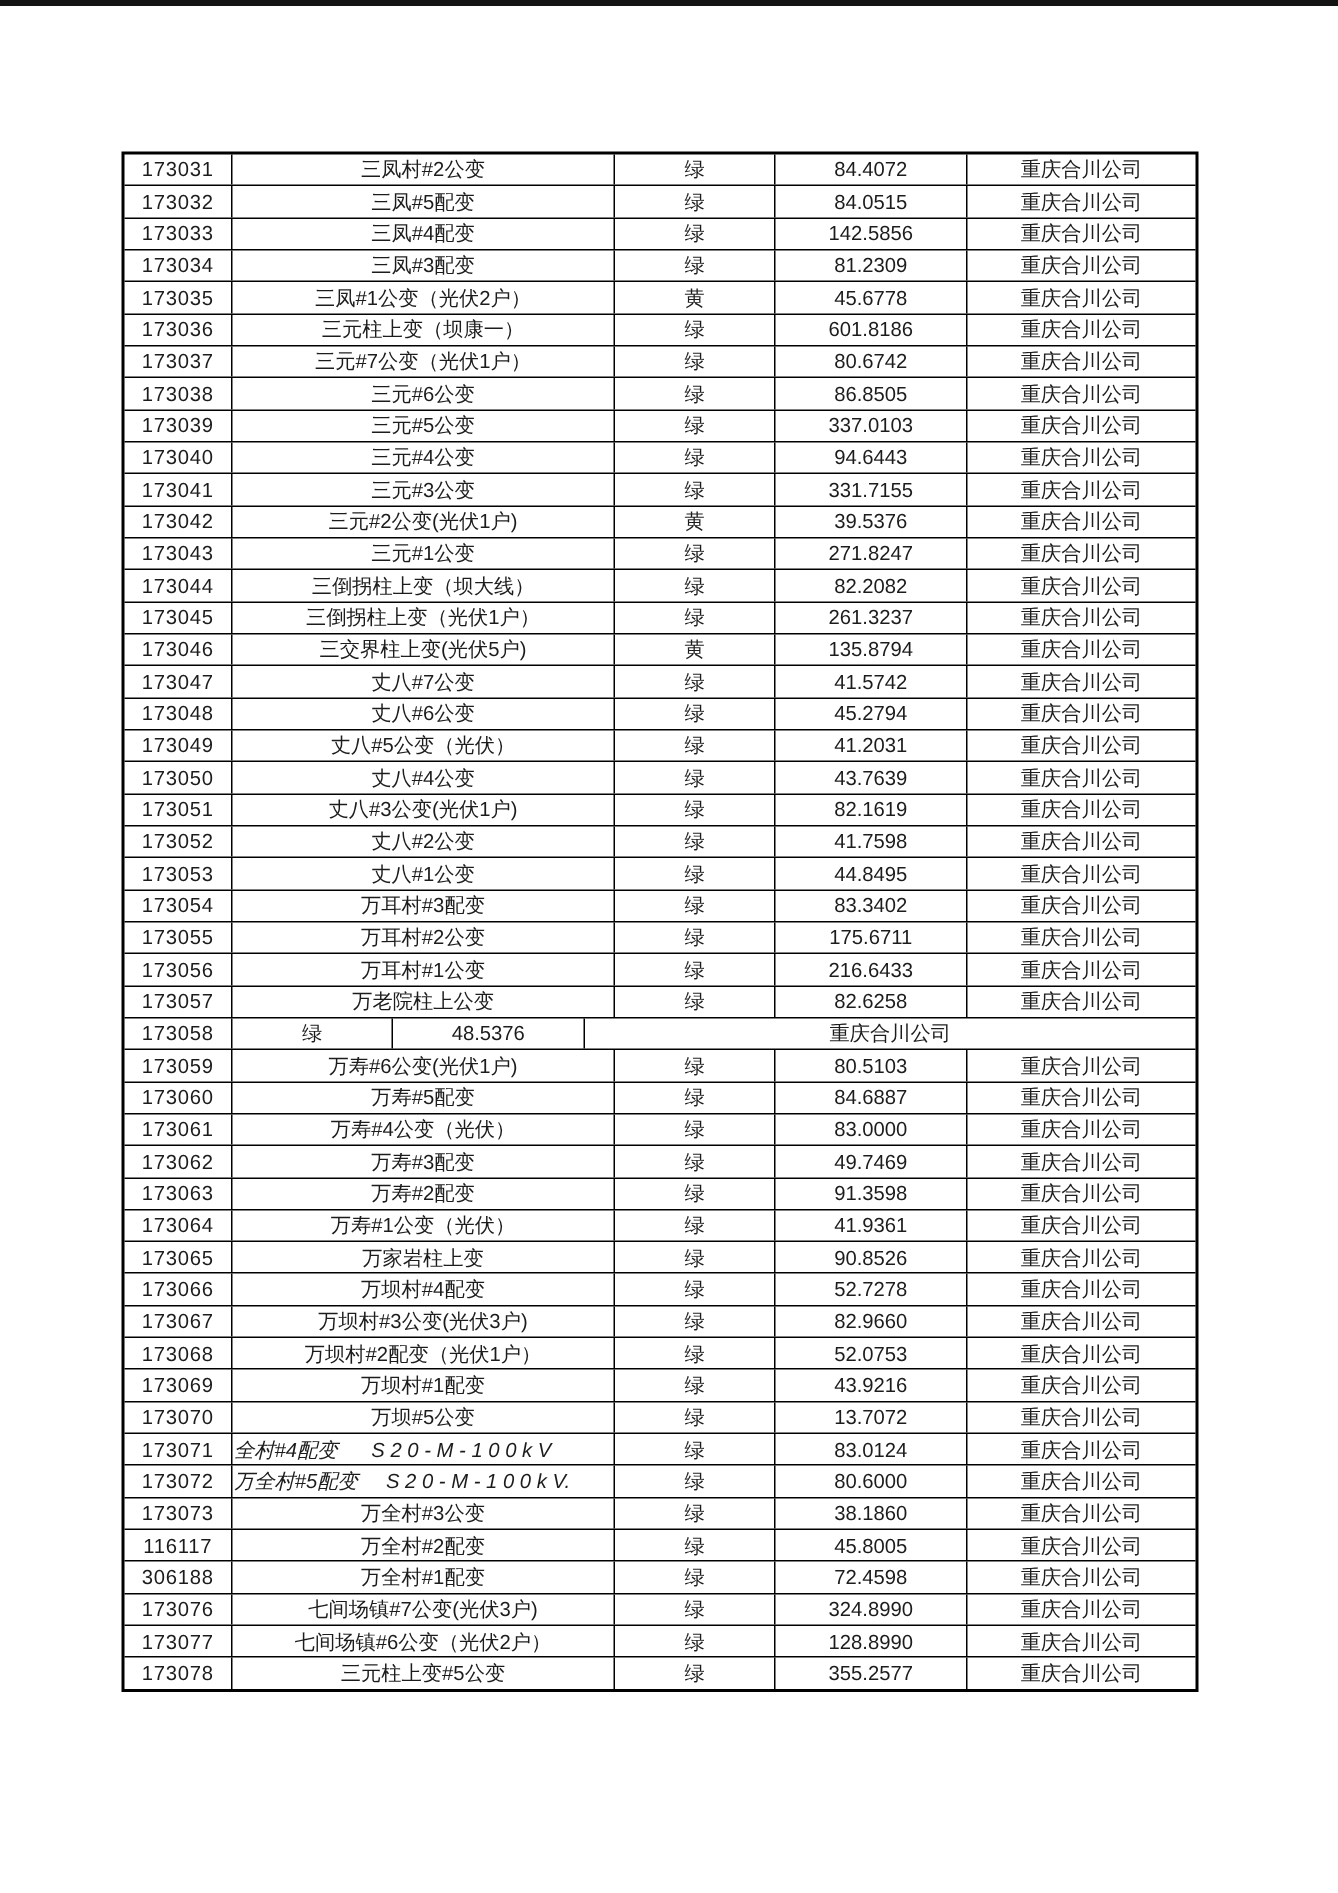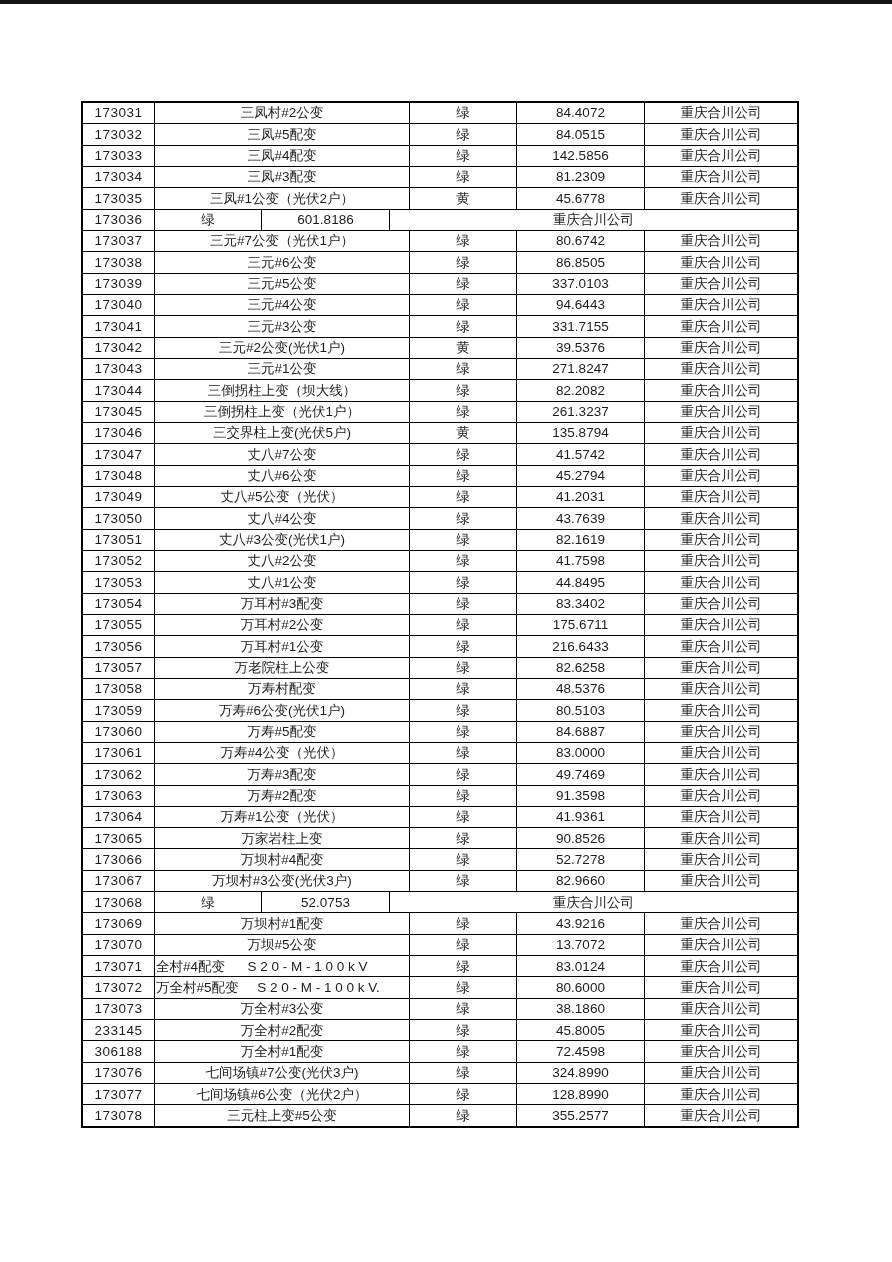--- a/index.html
+++ b/index.html
@@ -39,21 +39,21 @@
     white-space:pre;
     overflow:hidden;
     box-sizing:border-box;
     border-right:1px solid #000;
   }
   .cell-id{width:72px;letter-spacing:0.5px;}
   .cell-name{width:255px;}
   .cell-status{width:107px;}
   .cell-value{width:128px;}
   .cell-company{flex:1;border-right:none;}
-  .cell-name.left{justify-content:flex-start;padding-left:1px;}
+  .cell-name.left{justify-content:flex-start;padding-left:1px;font-style:italic;}
 </style>
 </head>
 <body>
 
 <div class="topbar"></div>
 
 <div class="table">
     <div class="row">
       <div class="cell cell-id">173031</div>
       <div class="cell cell-name">三凤村#2公变</div>
@@ -84,20 +84,21 @@
     </div>
     <div class="row">
       <div class="cell cell-id">173035</div>
       <div class="cell cell-name">三凤#1公变（光伏2户）</div>
       <div class="cell cell-status">黄</div>
       <div class="cell cell-value">45.6778</div>
       <div class="cell cell-company">重庆合川公司</div>
     </div>
     <div class="row">
       <div class="cell cell-id">173036</div>
+      <div class="cell cell-name">三元柱上变（坝康一）</div>
       <div class="cell cell-status">绿</div>
       <div class="cell cell-value">601.8186</div>
       <div class="cell cell-company">重庆合川公司</div>
     </div>
     <div class="row">
       <div class="cell cell-id">173037</div>
       <div class="cell cell-name">三元#7公变（光伏1户）</div>
       <div class="cell cell-status">绿</div>
       <div class="cell cell-value">80.6742</div>
       <div class="cell cell-company">重庆合川公司</div>
@@ -237,21 +238,20 @@
     </div>
     <div class="row">
       <div class="cell cell-id">173057</div>
       <div class="cell cell-name">万老院柱上公变</div>
       <div class="cell cell-status">绿</div>
       <div class="cell cell-value">82.6258</div>
       <div class="cell cell-company">重庆合川公司</div>
     </div>
     <div class="row">
       <div class="cell cell-id">173058</div>
-      <div class="cell cell-name">万寿村配变</div>
       <div class="cell cell-status">绿</div>
       <div class="cell cell-value">48.5376</div>
       <div class="cell cell-company">重庆合川公司</div>
     </div>
     <div class="row">
       <div class="cell cell-id">173059</div>
       <div class="cell cell-name">万寿#6公变(光伏1户)</div>
       <div class="cell cell-status">绿</div>
       <div class="cell cell-value">80.5103</div>
       <div class="cell cell-company">重庆合川公司</div>
@@ -307,20 +307,21 @@
     </div>
     <div class="row">
       <div class="cell cell-id">173067</div>
       <div class="cell cell-name">万坝村#3公变(光伏3户)</div>
       <div class="cell cell-status">绿</div>
       <div class="cell cell-value">82.9660</div>
       <div class="cell cell-company">重庆合川公司</div>
     </div>
     <div class="row">
       <div class="cell cell-id">173068</div>
+      <div class="cell cell-name">万坝村#2配变（光伏1户）</div>
       <div class="cell cell-status">绿</div>
       <div class="cell cell-value">52.0753</div>
       <div class="cell cell-company">重庆合川公司</div>
     </div>
     <div class="row">
       <div class="cell cell-id">173069</div>
       <div class="cell cell-name">万坝村#1配变</div>
       <div class="cell cell-status">绿</div>
       <div class="cell cell-value">43.9216</div>
       <div class="cell cell-company">重庆合川公司</div>
@@ -347,21 +348,21 @@
       <div class="cell cell-company">重庆合川公司</div>
     </div>
     <div class="row">
       <div class="cell cell-id">173073</div>
       <div class="cell cell-name">万全村#3公变</div>
       <div class="cell cell-status">绿</div>
       <div class="cell cell-value">38.1860</div>
       <div class="cell cell-company">重庆合川公司</div>
     </div>
     <div class="row">
-      <div class="cell cell-id">233145</div>
+      <div class="cell cell-id">116117</div>
       <div class="cell cell-name">万全村#2配变</div>
       <div class="cell cell-status">绿</div>
       <div class="cell cell-value">45.8005</div>
       <div class="cell cell-company">重庆合川公司</div>
     </div>
     <div class="row">
       <div class="cell cell-id">306188</div>
       <div class="cell cell-name">万全村#1配变</div>
       <div class="cell cell-status">绿</div>
       <div class="cell cell-value">72.4598</div>

